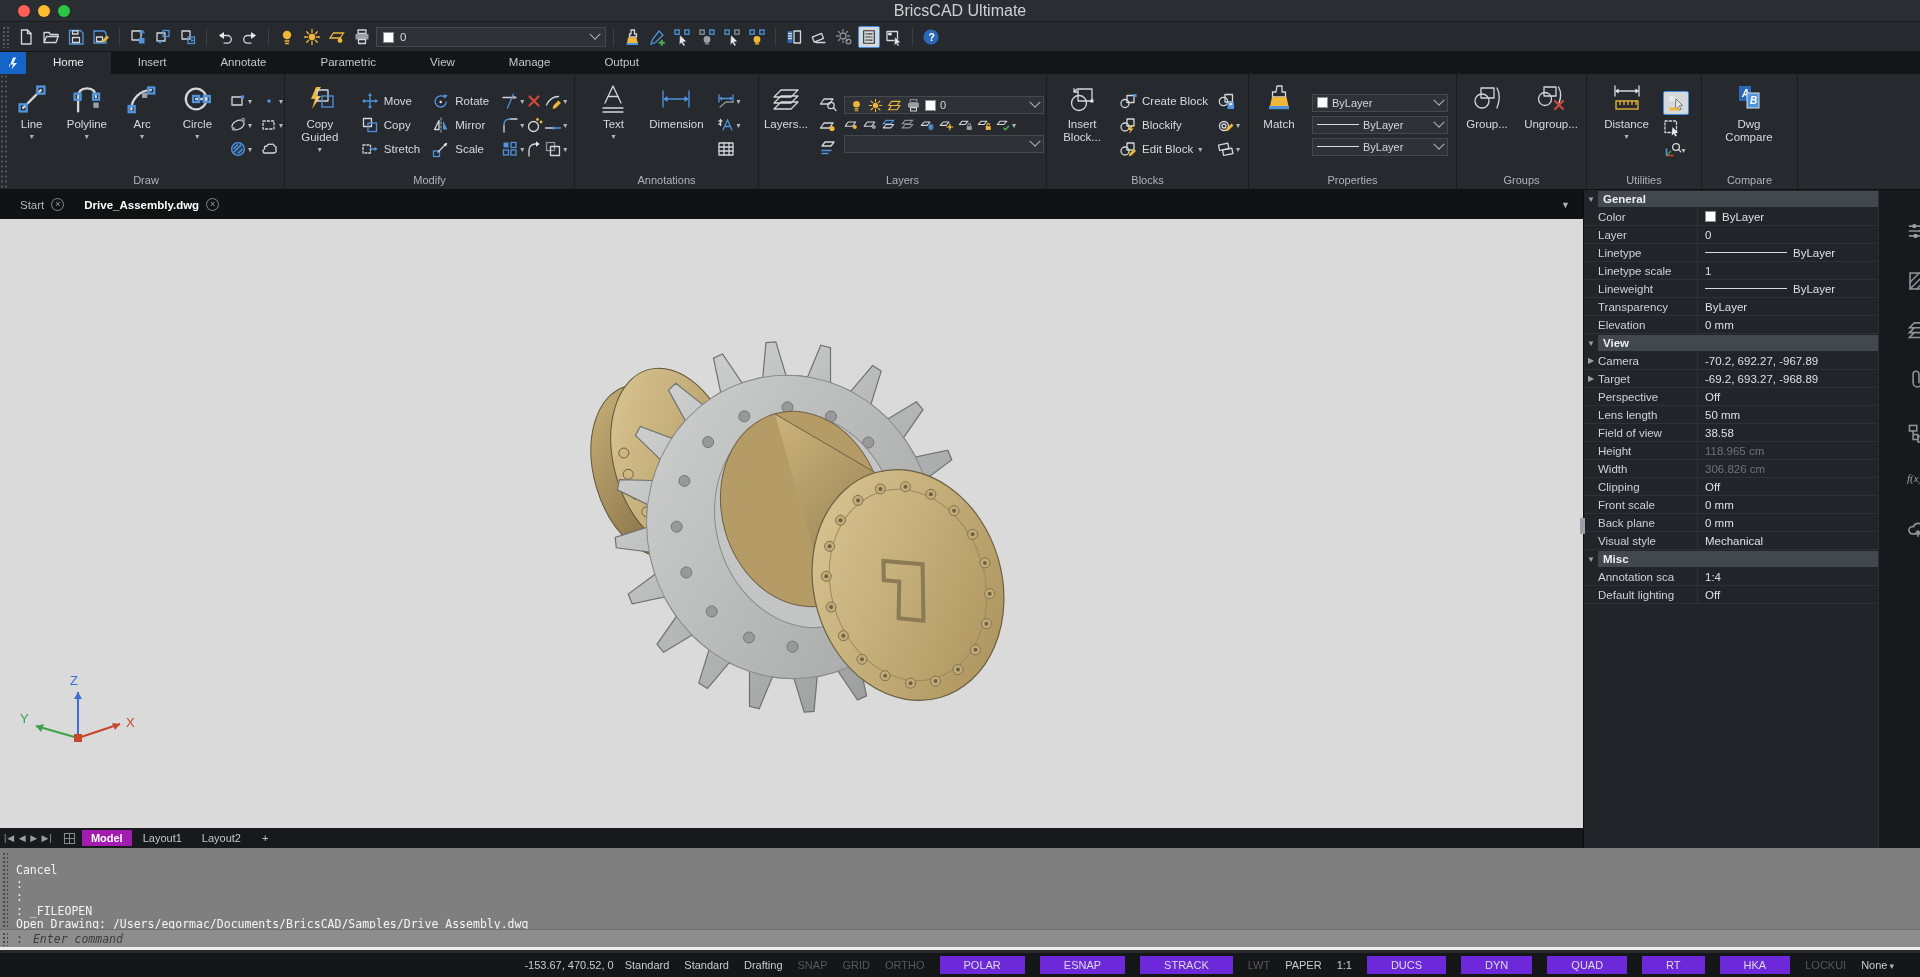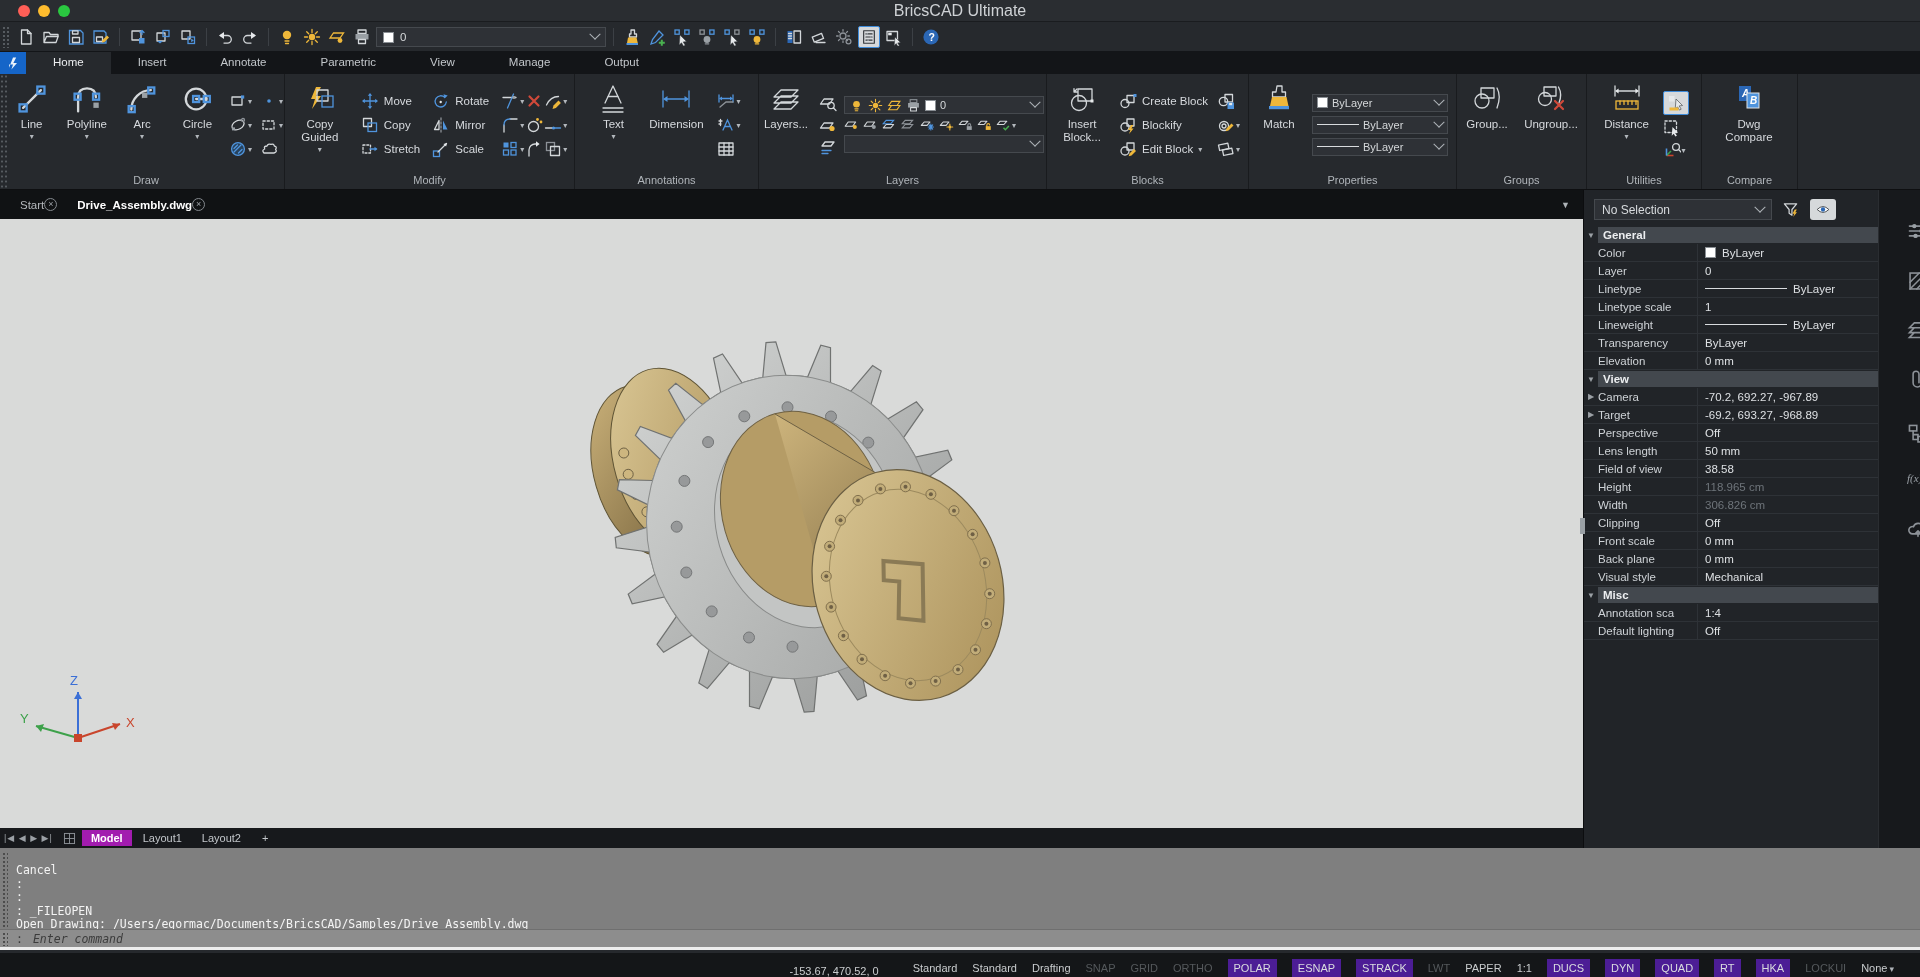--- a/index.html
+++ b/index.html
@@ -50,21 +50,21 @@
   .vcol{display:flex;flex-direction:column;gap:6px}
   .hitem{display:flex;align-items:center;gap:5px;font-size:11.5px;color:#d7dade;white-space:nowrap}
   .mi{width:18px;height:18px;flex:0 0 auto}
   .mrow{display:flex;align-items:center;gap:1px}
   .lcombo{width:200px;height:18px;background:#2e3136;border:1px solid #45494e;display:flex;align-items:center;gap:4px;padding:0 4px;color:#d5d8da;font-size:11px}
   .lmini{width:15px;height:15px;flex:0 0 auto}
   .bylayer-line{width:78px;height:1px;background:#d8dbde}
 
   
   .doctabs{position:absolute;left:0;top:190px;width:100%;height:29px;background:#101214;display:flex;align-items:center;padding-left:10px;font-size:11.5px;color:#b5b9bd}
-  .dtab{display:flex;align-items:center;padding:0 10px;height:100%}
+  .dtab{display:flex;align-items:center;gap:7px;padding:0 10px;height:100%}
   .dtab.active{color:#fff;font-weight:bold}
   .dclose{width:13px;height:13px;border:1px solid #84898e;border-radius:50%;color:#9ba0a5;font-size:9px;line-height:11px;text-align:center;font-weight:normal}
   .dlistcaret{position:absolute;right:350px;color:#aeb3b8;font-size:9px}
 
   
   .viewport{position:absolute;left:0;top:219px;width:1583px;height:609px;background:#d9dad9}
   
   .modeltabs{position:absolute;left:0;top:828px;width:1583px;height:20px;background:#17191c;display:flex;align-items:center;font-size:11px;color:#c3c7cb;gap:3px;padding-left:4px}
   .mnav{color:#9ba0a5;font-size:9px;letter-spacing:1px;margin-right:4px}
   .mtab{padding:2px 9px}
@@ -93,26 +93,26 @@
 
   
   .cmd{position:absolute;left:0;top:848px;width:100%;height:102px;background:#7f7f7f;border-bottom:3px solid #ededed;font-family:"DejaVu Sans Mono",monospace}
   .cmdhandle{position:absolute;left:2px;top:4px;width:6px;height:75px;background-image:radial-gradient(circle,#4c4c4c 1px,transparent 1.2px);background-size:4px 4px}
   .cmdhist{padding:16px 0 0 16px;line-height:13.5px;font-size:11.5px;color:#f4f4f4;white-space:pre}
   .cmdinput{position:absolute;left:0;bottom:0;width:100%;height:18px;background:#8d8d8d;border-top:1px solid #6f6f6f;display:flex;align-items:center;padding-left:16px;font-size:11.5px;color:#3c3c3c}
   .cmdinput em{font-style:italic;margin-left:10px}
   .cmdinput .cmdhandle2{position:absolute;left:2px;top:2px;width:6px;height:14px;background-image:radial-gradient(circle,#4c4c4c 1px,transparent 1.2px);background-size:4px 4px}
 
   
-  .statusbar{position:absolute;left:0;top:953px;width:100%;height:24px;background:#141618;display:flex;align-items:flex-end;justify-content:flex-end;gap:30px;padding-right:26px;font-size:11px}
+  .statusbar{position:absolute;left:0;top:953px;width:100%;height:24px;background:#141618;display:flex;align-items:center;justify-content:flex-end;gap:7px;padding-right:26px;font-size:11px}
   .scoords{color:#c9ccce;margin-right:4px}
   .sit{white-space:nowrap}
   .sit.normal{color:#c9ccce}
   .sit.dim{color:#55595c}
-  .sit.active{background:#4c1d95;color:#dadddf;padding:3px 6px}
+  .sit.active{background:#6d28d9;color:#dadddf;padding:3px 24px}
   .scaret{color:#aeb3b8;font-size:9px;margin-left:2px}
 </style>
 </head>
 <body>
 
 <div id="app">
 
   <div class="titlebar">
     <div class="lights">
       <div class="light" id="lt-close" style="background: rgb(255, 95, 87);"></div>
@@ -1159,38 +1159,20 @@
     <span id="modelTabs" style="display:flex;gap:2px">
         <span class="mtab active">Model</span>
         <span class="mtab">Layout1</span>
         <span class="mtab">Layout2</span>
       </span>
     <span class="mtab">+</span>
   </div>
 
   <div class="props">
     <div class="pgrip"></div>
-    <div class="noselrow">
-      <div class="noselbox">
-        <span>No Selection</span>
-        <span class="chev"></span>
-      </div>
-      <i class="filterbtn">
-          <svg viewBox="0 0 18 18">
-            <path class="sW" d="M2 3h13l-5 6v6l-3-2V9z"></path>
-            <path class="fY" d="M13 9l-2.5 4.5h2l-1.2 3.5 4-5h-1.8l1.7-3z"></path>
-          </svg>
-        </i>
-      <i class="eyebtn">
-          <svg viewBox="0 0 18 18">
-            <path d="M2 9q7-7 14 0q-7 7-14 0" fill="#fff" stroke="#33373b" stroke-width="1"></path>
-            <circle cx="9" cy="9" r="2.6" fill="#2b67b5"></circle>
-          </svg>
-        </i>
-    </div>
     <div id="propRows">
         <div class="psection-head">
           <span class="pgut">▼</span>
           <span class="pbar">General</span>
         </div>
         <div class="prow">
           <span class="pgut"></span>
           <span class="plab">Color</span>
           <span class="pval">
             <span class="swatchW"></span>

